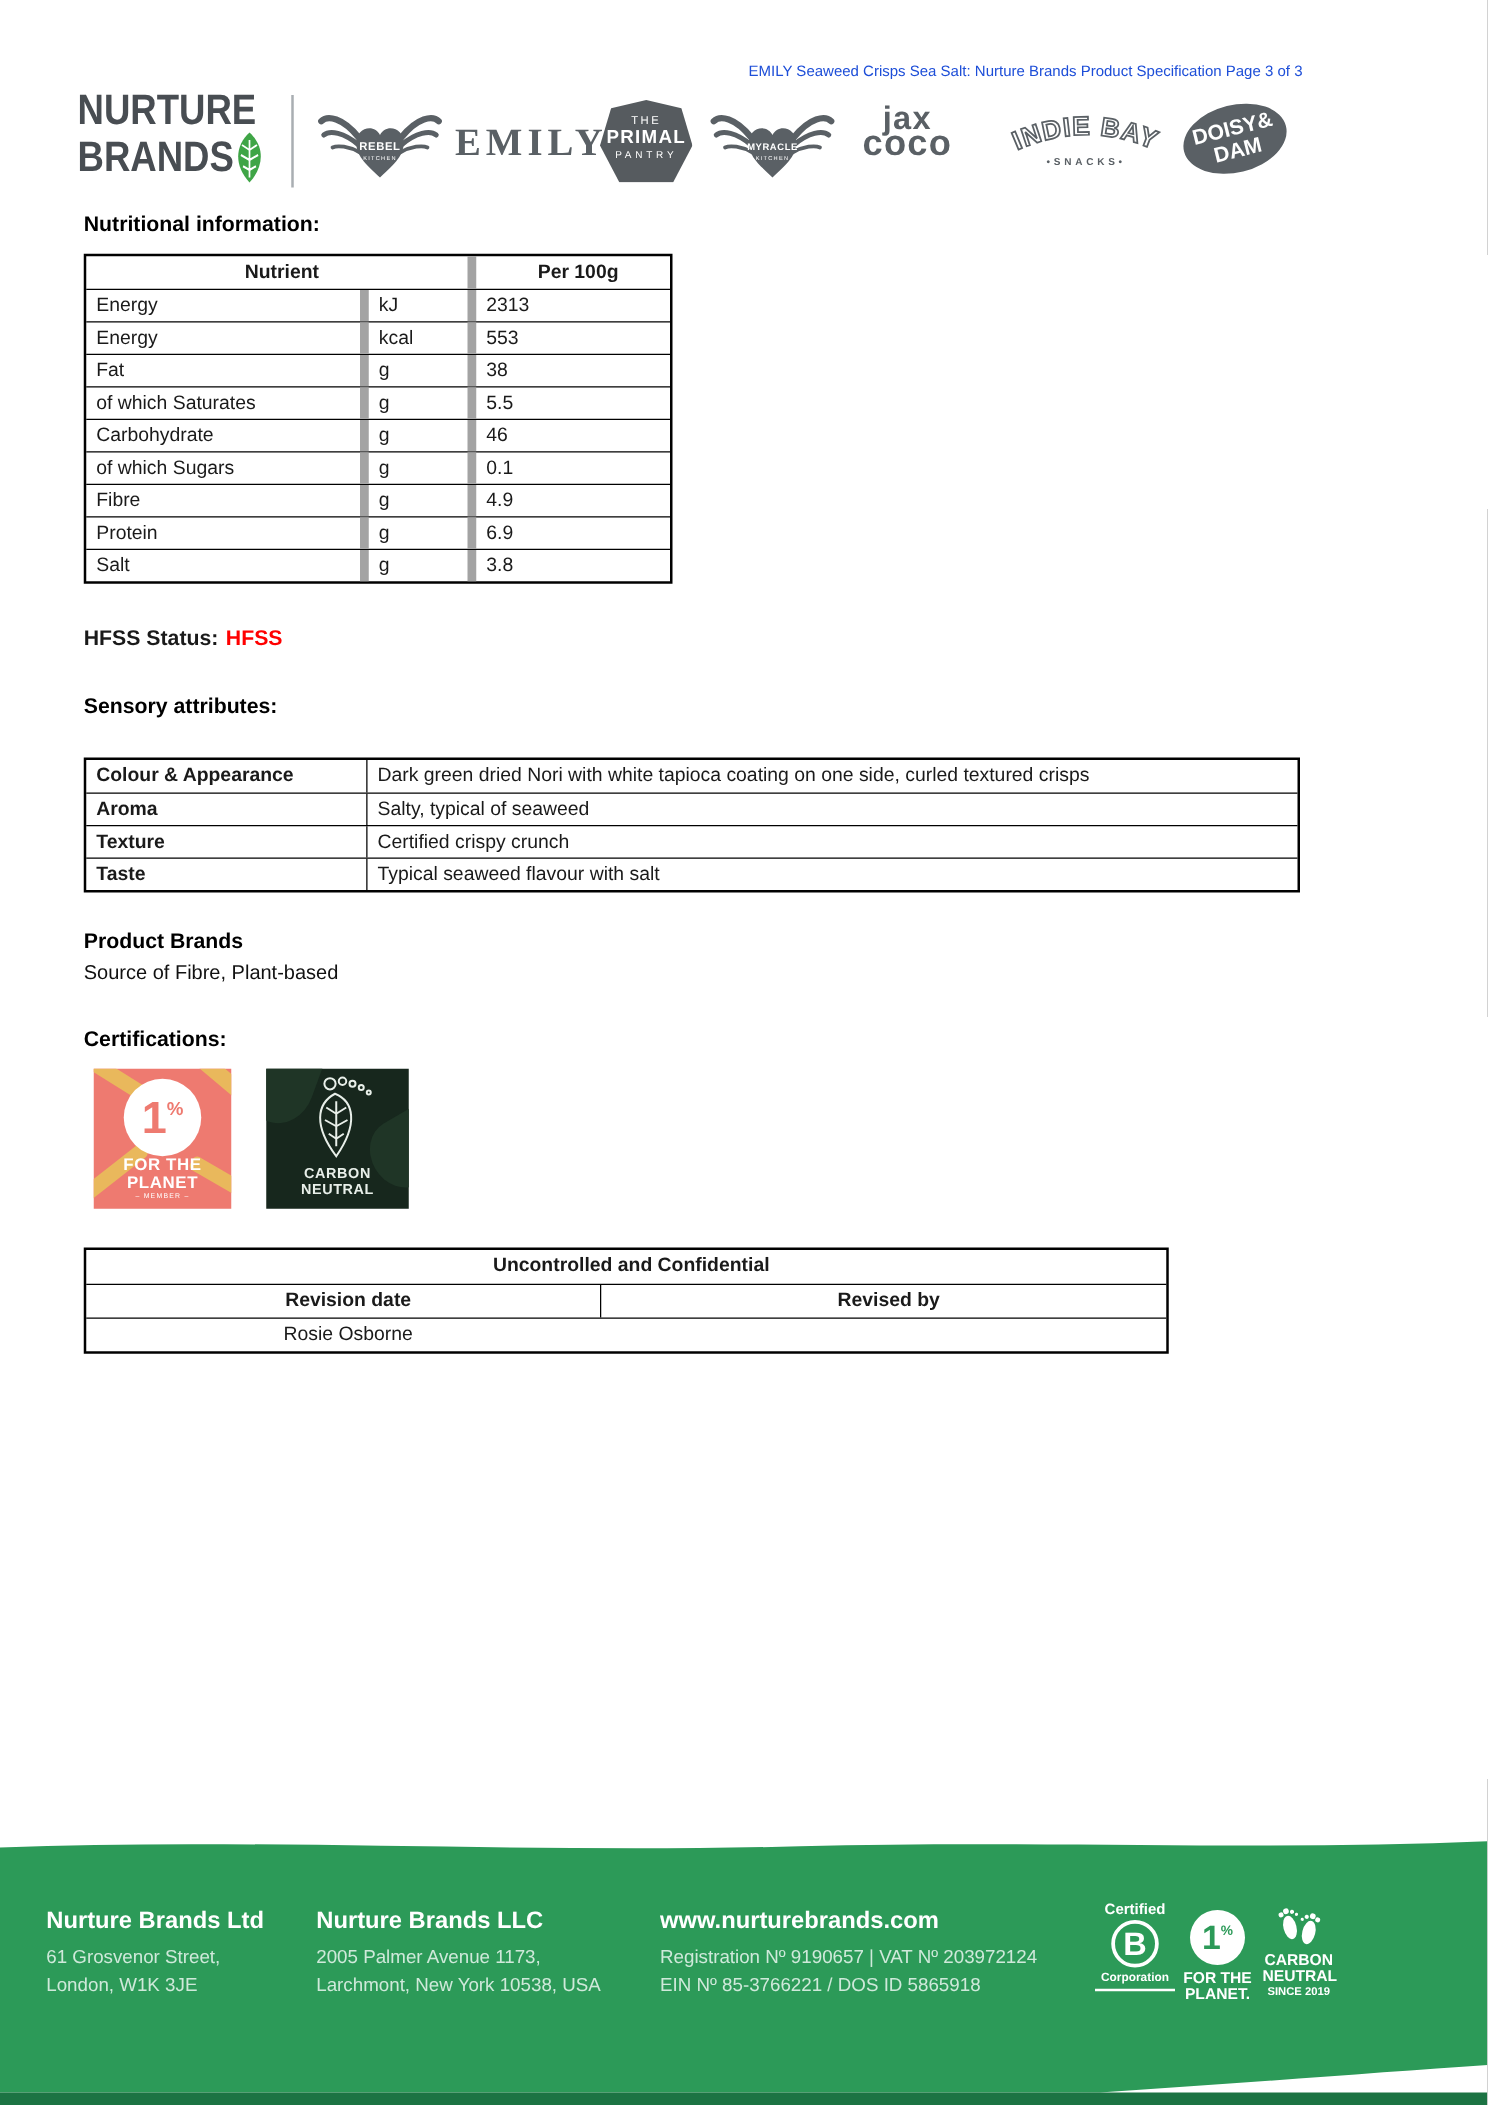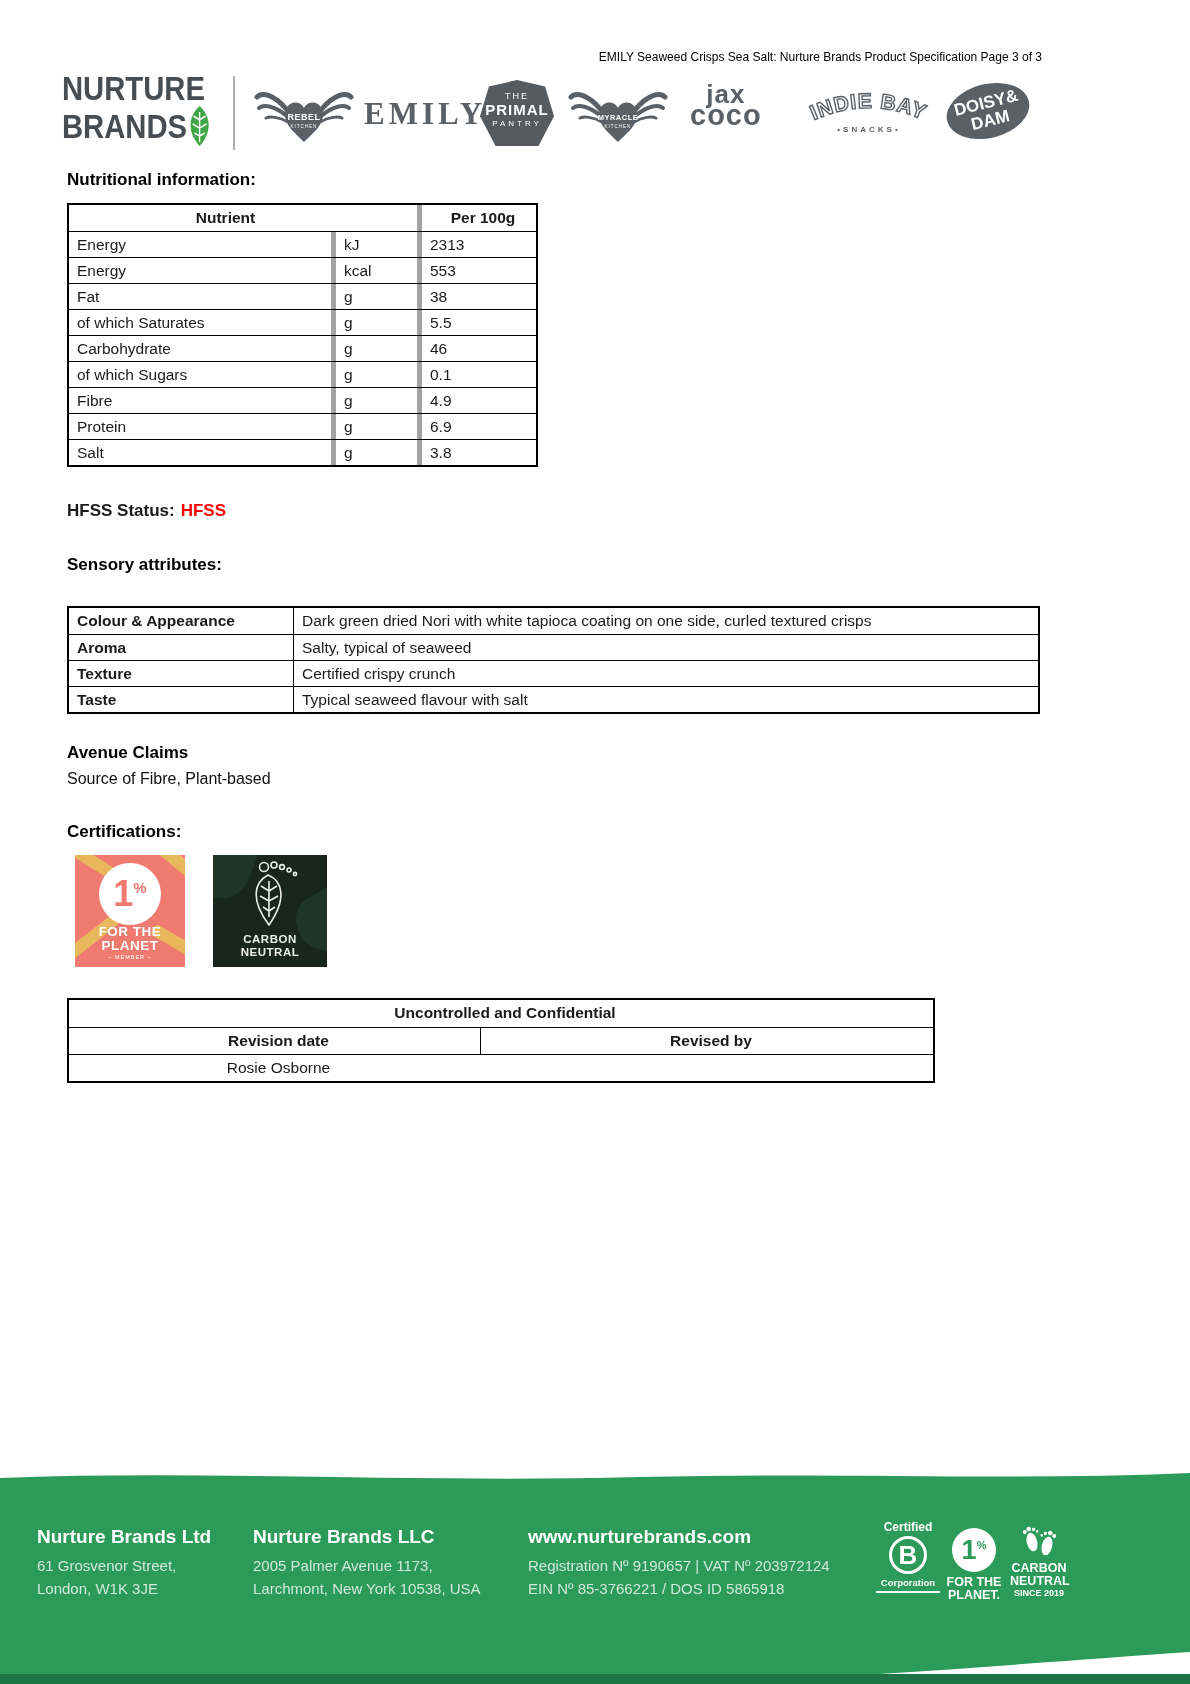--- a/index.html
+++ b/index.html
@@ -4,21 +4,21 @@
 <style>
   * { margin:0; padding:0; box-sizing:border-box; }
   body { background:#888; }
   .page {
     position:relative; width:1190px; height:1684px; margin:0 auto;
     background:#ffffff; overflow:hidden;
     font-family:"Liberation Sans", sans-serif; color:#1a1a1a;
   }
 
   
-  .header-note { position:absolute; top:50px; right:148px; font-size:12px; color:#000000; }
+  .header-note { position:absolute; top:50px; right:148px; font-size:12px; color:#1d4ed8; }
 
   
   .nurture-logo { position:absolute; left:62px; top:74px; color:#484d52; font-weight:800;
                   font-size:34px; line-height:0.88; letter-spacing:0px;
                   transform:scaleX(0.86); transform-origin:left top; }
   .nurture-logo .row2 { display:flex; align-items:flex-end; }
   .logo-divider { position:absolute; left:233px; top:76px; width:2px; height:74px; background:#a9aeb2; }
   .brandlogo { position:absolute; color:#5a6065; }
   .heartwing text { font-family:"Liberation Sans",sans-serif; }
   .emily-logo { left:364px; top:96px; font-family:"Liberation Serif",serif; font-weight:bold;
@@ -38,21 +38,21 @@
   
   .h-bold { position:absolute; left:67px; font-size:17px; font-weight:bold; color:#000; }
   .body-text { position:absolute; left:67px; font-size:16px; color:#111; }
 
   
   .ntable { position:absolute; left:67px; top:203px; width:471px; border:2px solid #000; background:#fff; }
   .nrow { display:grid; grid-template-columns:219px 86px 1fr; height:26px; }
   .nrow.nhead { grid-template-columns:305px 1fr;text-align:center; }
   .nrow + .nrow { border-top:1px solid #000; }
   .ncell { font-size:15.5px; line-height:25px; padding-left:8px; white-space:nowrap; overflow:hidden; }
-  .ncell + .ncell { border-left:5px solid #a3a3a3;margin-left:43px; }
+  .ncell + .ncell { border-left:7px solid #a3a3a3; }
   .bold { font-weight:bold; }
 
   
   .hfss-line { position:absolute; left:67px; top:501px; font-size:17px; font-weight:bold; }
   .hfss-value { color:#ff0000; margin-left:6px; }
 
   
   .stable { position:absolute; left:67px; top:606px; width:973px; border:2px solid #000; }
   .srow { display:grid; grid-template-columns:224px 1fr; height:26px; }
   .srow + .srow { border-top:1px solid #000; }
@@ -253,21 +253,21 @@
     <div class="srow">
       <div class="scell bold">Texture</div>
       <div class="scell">Certified crispy crunch</div>
     </div>
     <div class="srow">
       <div class="scell bold">Taste</div>
       <div class="scell">Typical seaweed flavour with salt</div>
     </div>
   </div>
 
-  <div class="h-bold" style="top:743px;">Avenue Claims</div>
+  <div class="h-bold" style="top:743px;">Product Brands</div>
   <div class="body-text" style="top:770px;">Source of Fibre, Plant-based</div>
 
   <div class="h-bold" style="top:822px;">Certifications:</div>
 
   <div class="cert-img cert-planet">
     <div class="fry" style="left:-12px; top:4px; width:70px; height:12px; transform:rotate(32deg);"></div>
     <div class="fry" style="left:62px; top:-4px; width:72px; height:13px; transform:rotate(40deg);"></div>
     <div class="fry" style="left:-18px; top:78px; width:66px; height:12px; transform:rotate(-38deg);"></div>
     <div class="fry" style="left:74px; top:84px; width:64px; height:12px; transform:rotate(30deg);"></div>
     <div class="op-circle">

